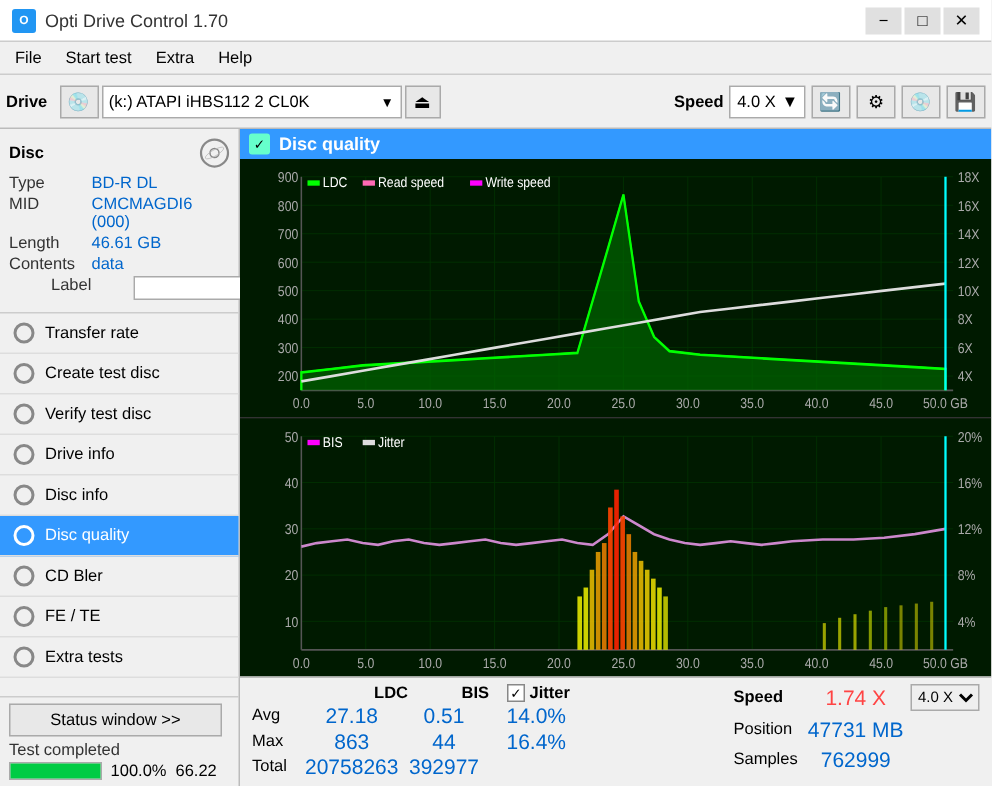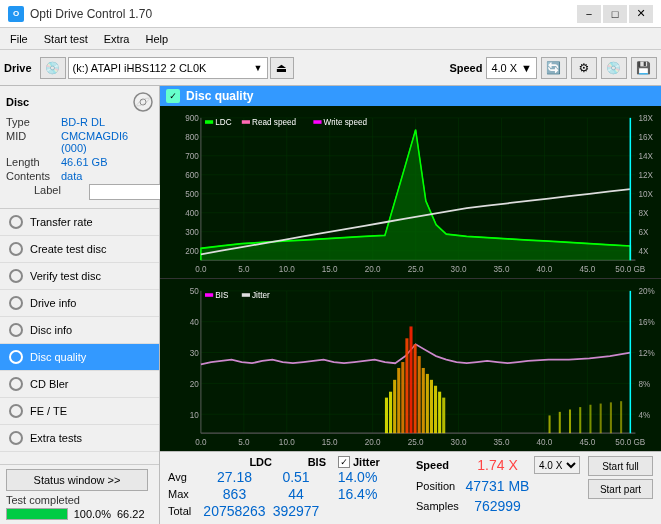--- a/index.html
+++ b/index.html
@@ -443,21 +443,17 @@
         <div class="stats-row">
           <span class="stats-label" style="min-width:45px;">Position</span>
           <span class="stats-val">47731 MB</span>
         </div>
         <div class="stats-row">
           <span class="stats-label" style="min-width:45px;">Samples</span>
           <span class="stats-val">762999</span>
         </div>
       </div>
 
-      <div class="start-btns">
-        <button class="start-btn">Start full</button>
-        <button class="start-btn">Start part</button>
-      </div>
 
     </div>
 
   </div>
 </div>
 
 </body></html>

